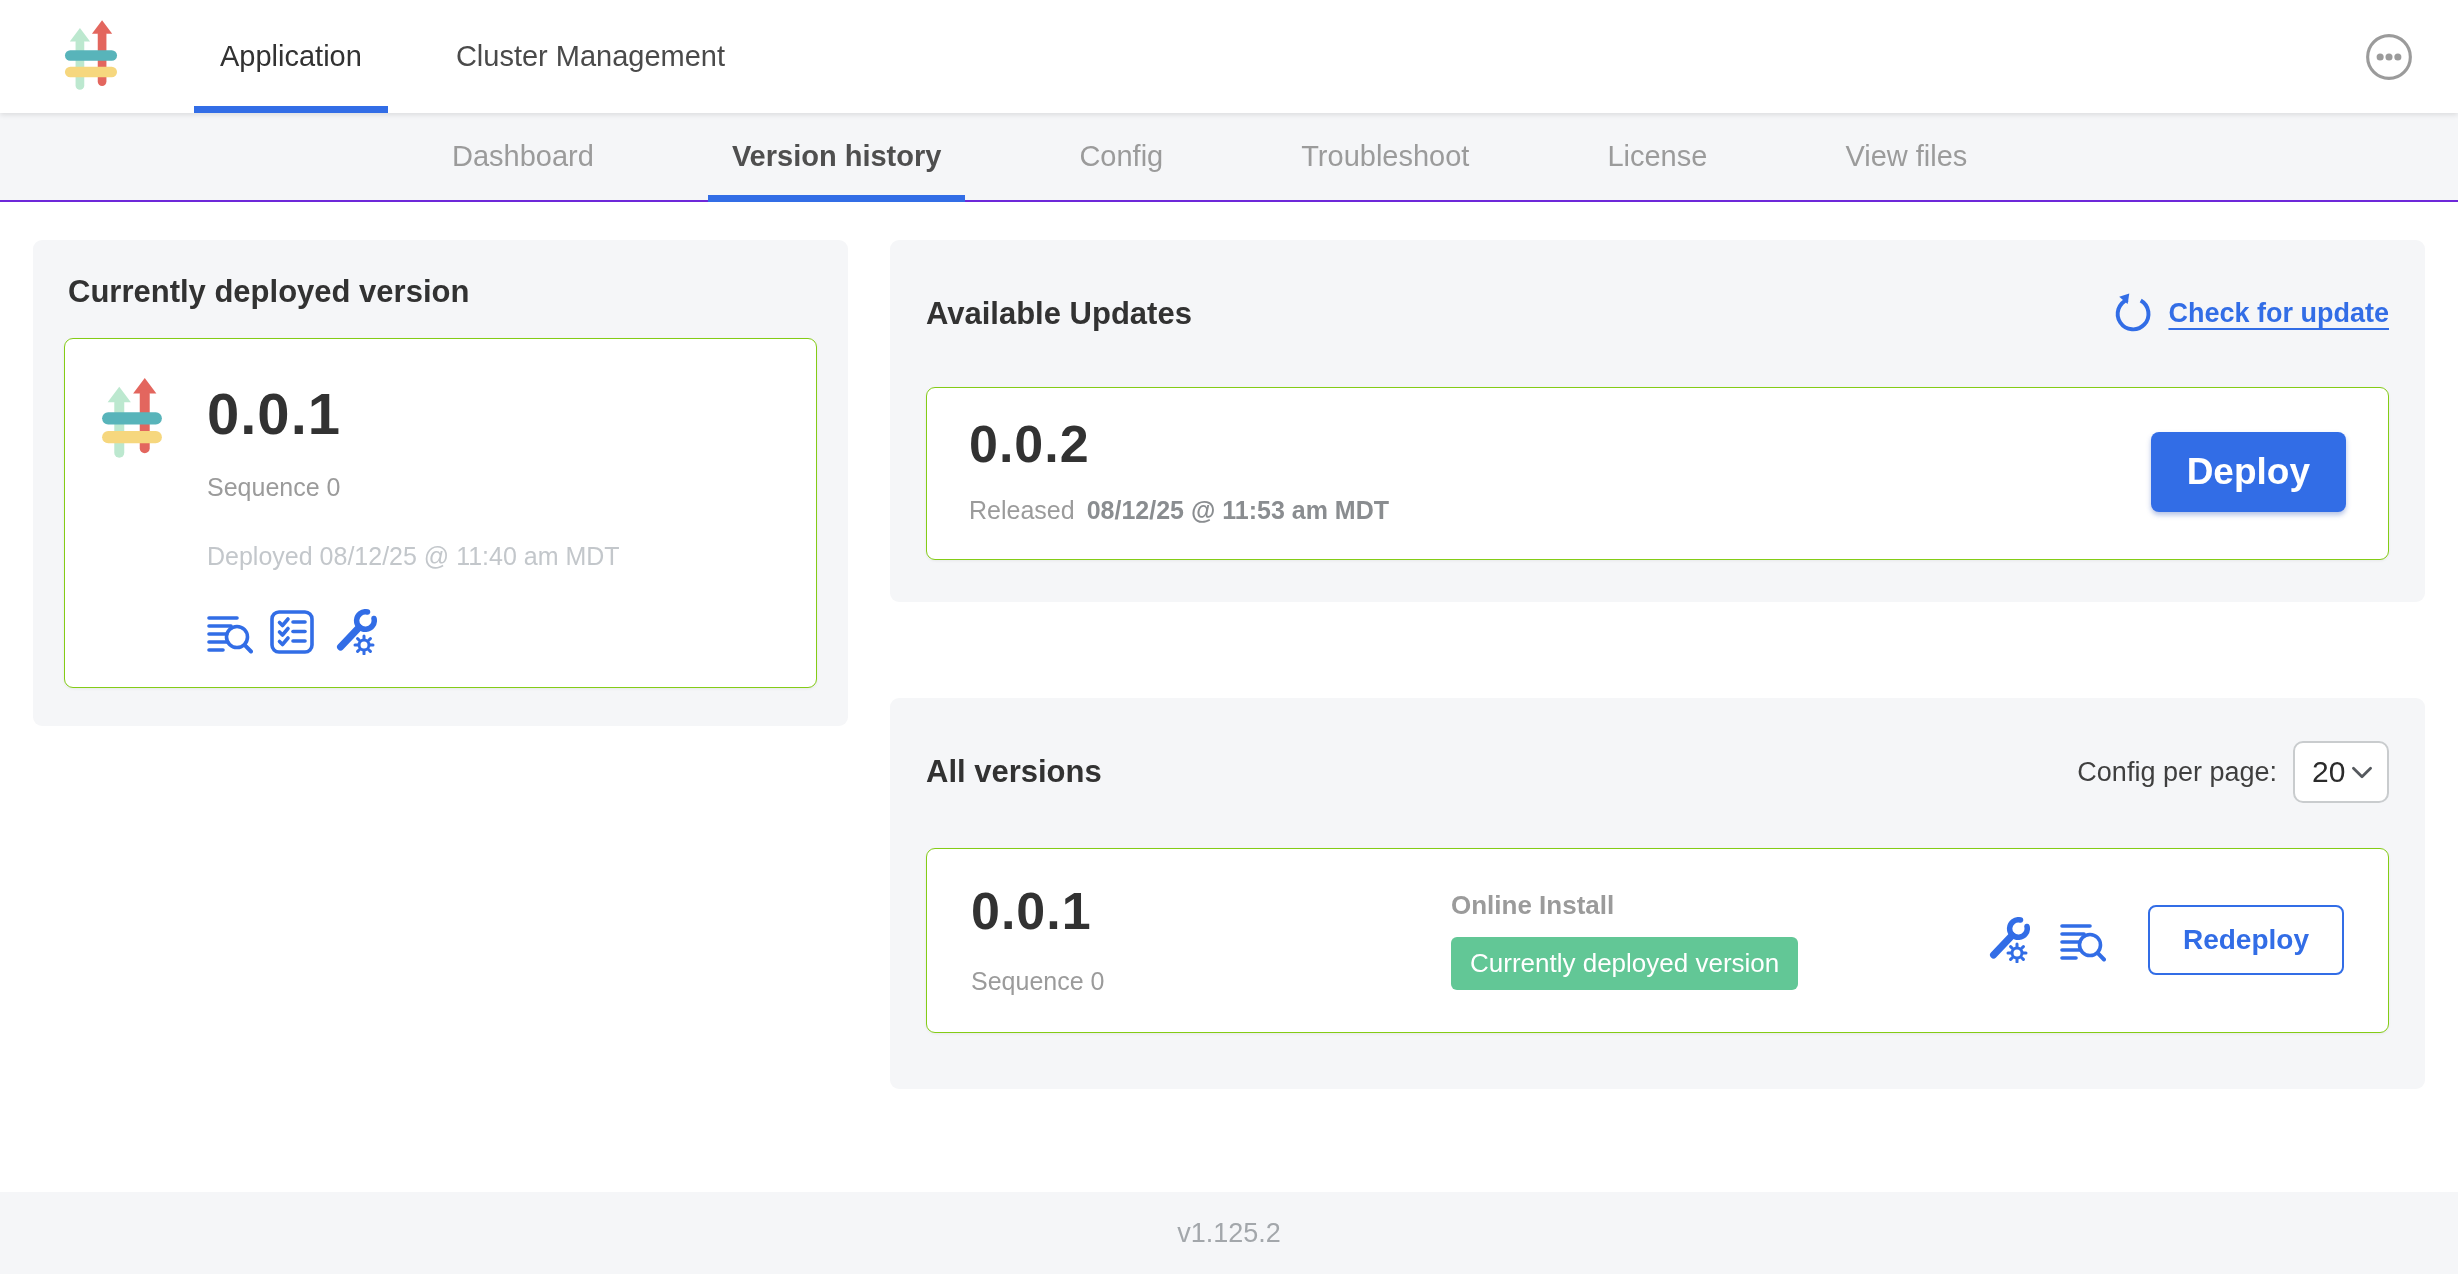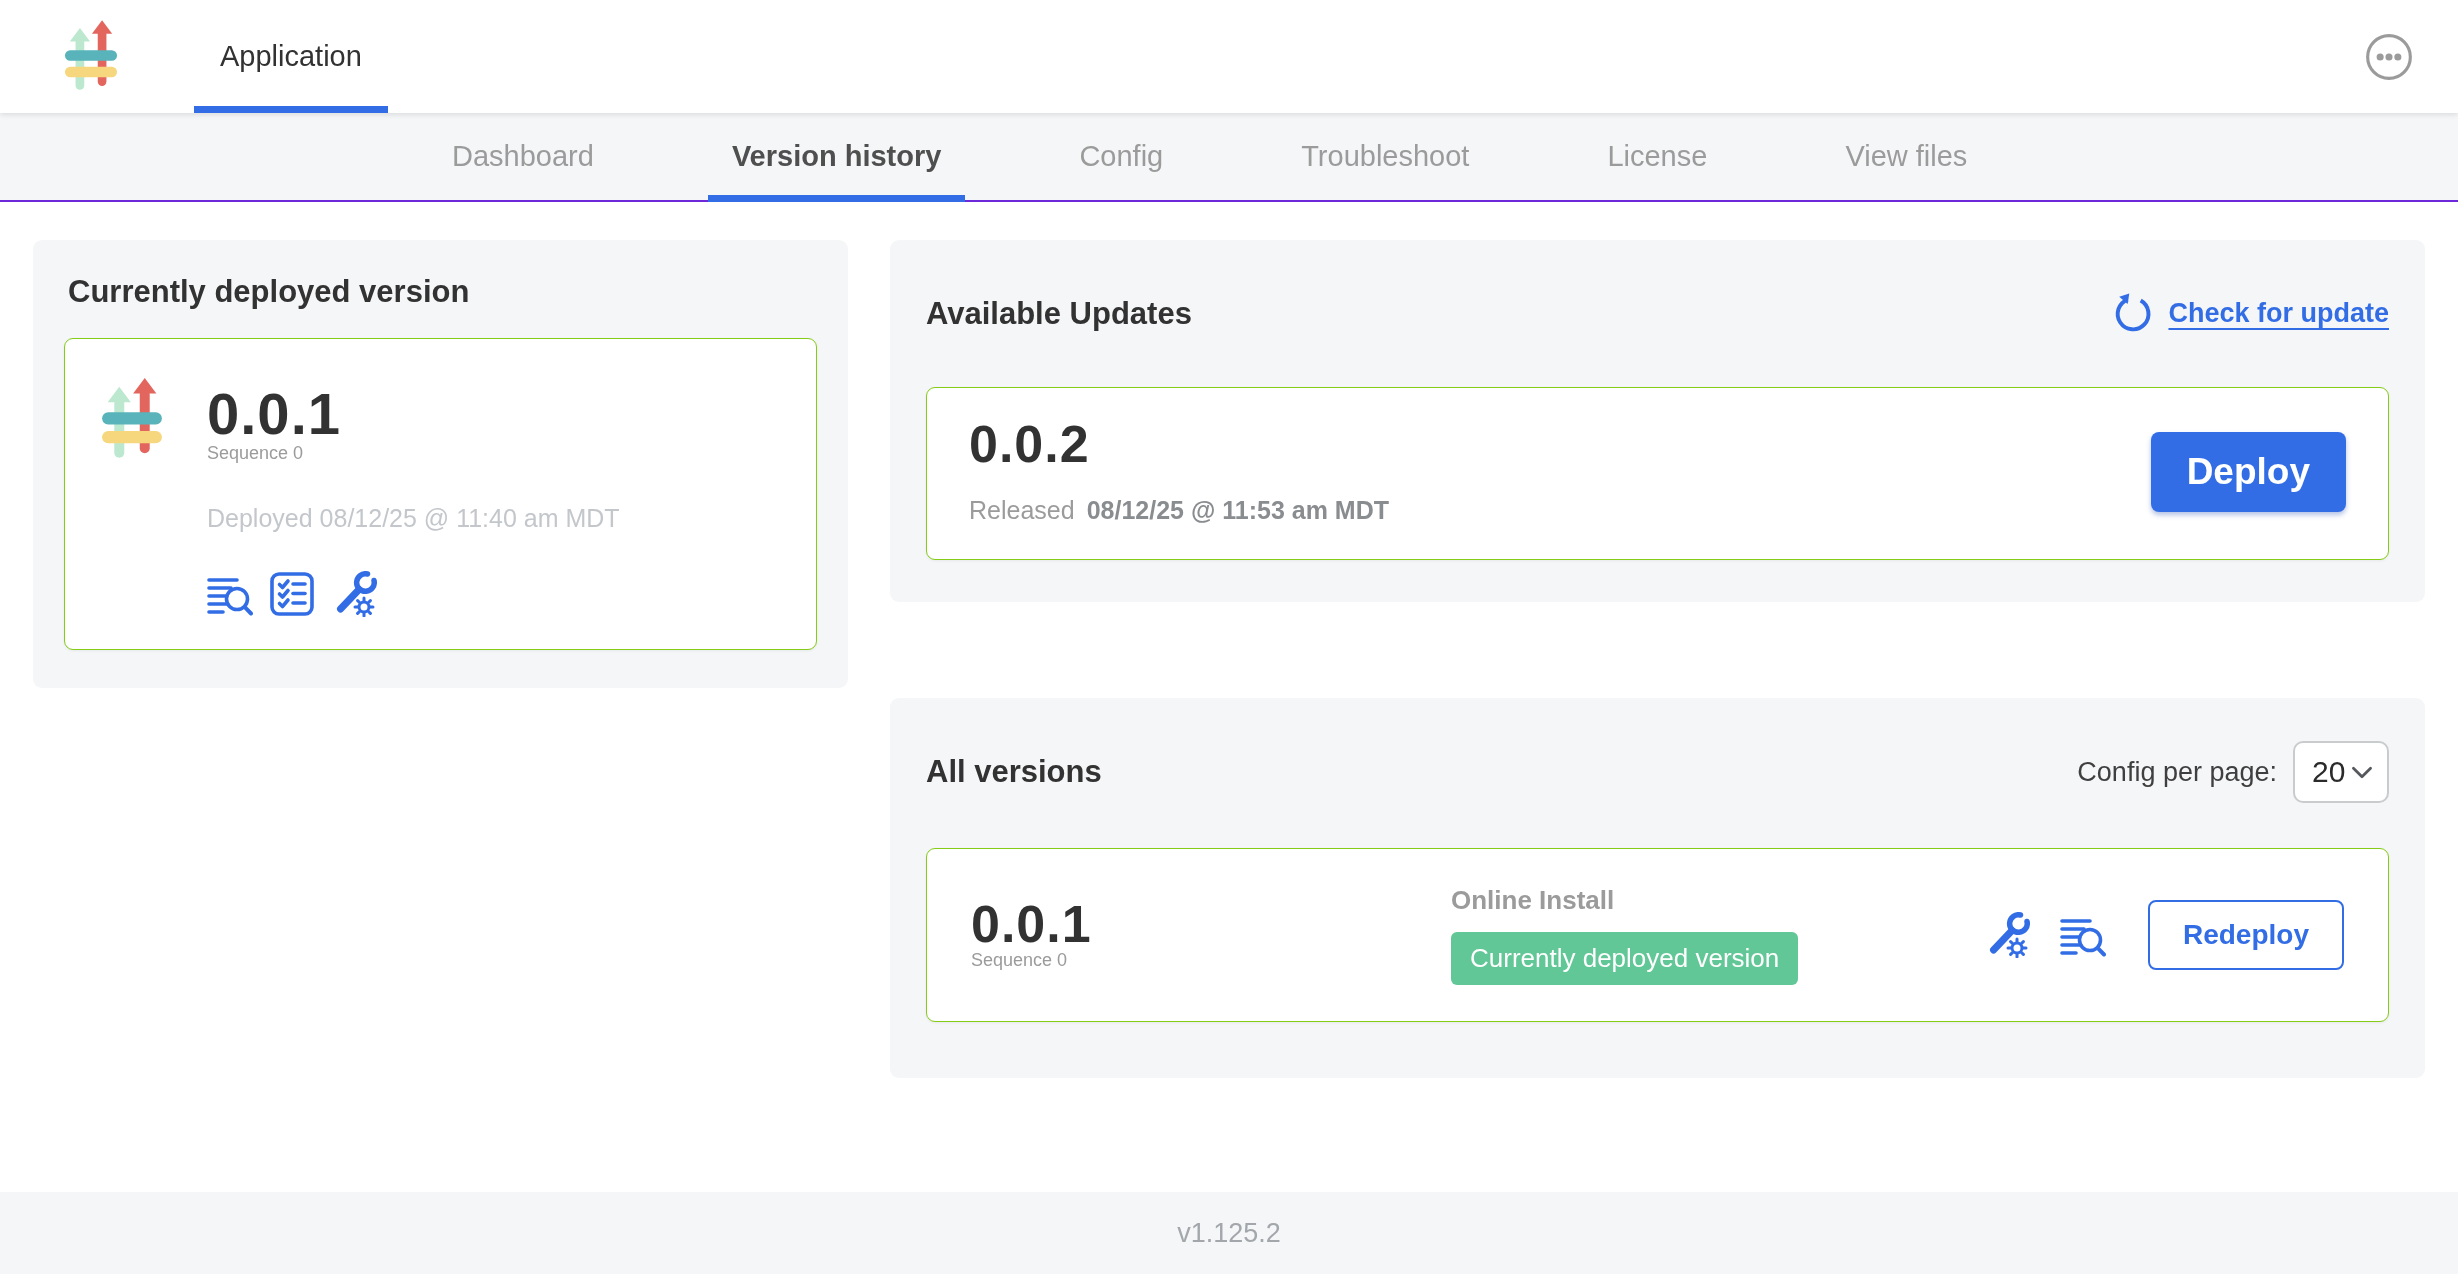--- a/index.html
+++ b/index.html
@@ -55,21 +55,21 @@
   .inner-card{
     background:#fff;border:1px solid #84cc16;border-radius:9px;
     box-shadow:0 1px 3px rgba(0,0,0,.06);
   }
   
   .deployed-card{width:815px;padding:32px 31px 38px;}
   .deployed-card .card-title{margin:2px 0 28px 4px;}
   .deployed-inner{padding:34px 36px 32px;display:flex;gap:44px;}
   .deployed-logo{width:62px;height:86px;flex:none;margin-top:4px;}
   .version-big{font-size:58px;font-weight:700;line-height:1;margin-top:12px;letter-spacing:1px;}
-  .seq-text{font-size:18px;color:var(--muted);}
+  .seq-text{font-size:25px;color:var(--muted);margin-top:30px;}
   .deployed-at{font-size:25px;color:var(--faint);margin-top:40px;}
   .icon-row{display:flex;gap:16px;margin-top:38px;align-items:center;color:var(--blue);}
   .icon-btn{cursor:pointer;display:flex;}
   
   .right-col{flex:1;display:flex;flex-direction:column;gap:40px;}
   .card-head{display:flex;justify-content:space-between;align-items:center;}
   .updates-card{padding:30px 36px 42px;}
   .updates-card .card-head{margin-bottom:30px;}
   .check-link{
     display:flex;align-items:center;gap:14px;color:var(--blue);
@@ -126,20 +126,23 @@
     <rect x="12" y="18" width="9" height="54" rx="4.5" fill="#bce8cf"></rect>
     <path d="M39.5 0 L50 14 H29 Z" fill="#e3665e"></path>
     <rect x="35" y="10" width="9" height="58" rx="4.5" fill="#e3665e"></rect>
     <rect x="1" y="31" width="54" height="11" rx="5.5" fill="#58b4ba"></rect>
     <rect x="1" y="48" width="54" height="11" rx="5.5" fill="#f6d77e"></rect>
   </svg>
 
   <nav class="nav-tabs">
     <div class="nav-tab active">
       <span>Application</span>
+    </div>
+    <div class="nav-tab">
+      <span>Cluster Management</span>
     </div>
   </nav>
 
   <div class="navbar-right">
     <div class="ellipsis-btn">
       <svg width="50" height="50" viewBox="0 0 48 48">
         <circle cx="24" cy="24" r="20.5" fill="none" stroke="#9b9b9b" stroke-width="3"></circle>
         <circle cx="15.5" cy="24" r="3.4" fill="#9b9b9b"></circle>
         <circle cx="24" cy="24" r="3.4" fill="#9b9b9b"></circle>
         <circle cx="32.5" cy="24" r="3.4" fill="#9b9b9b"></circle>

